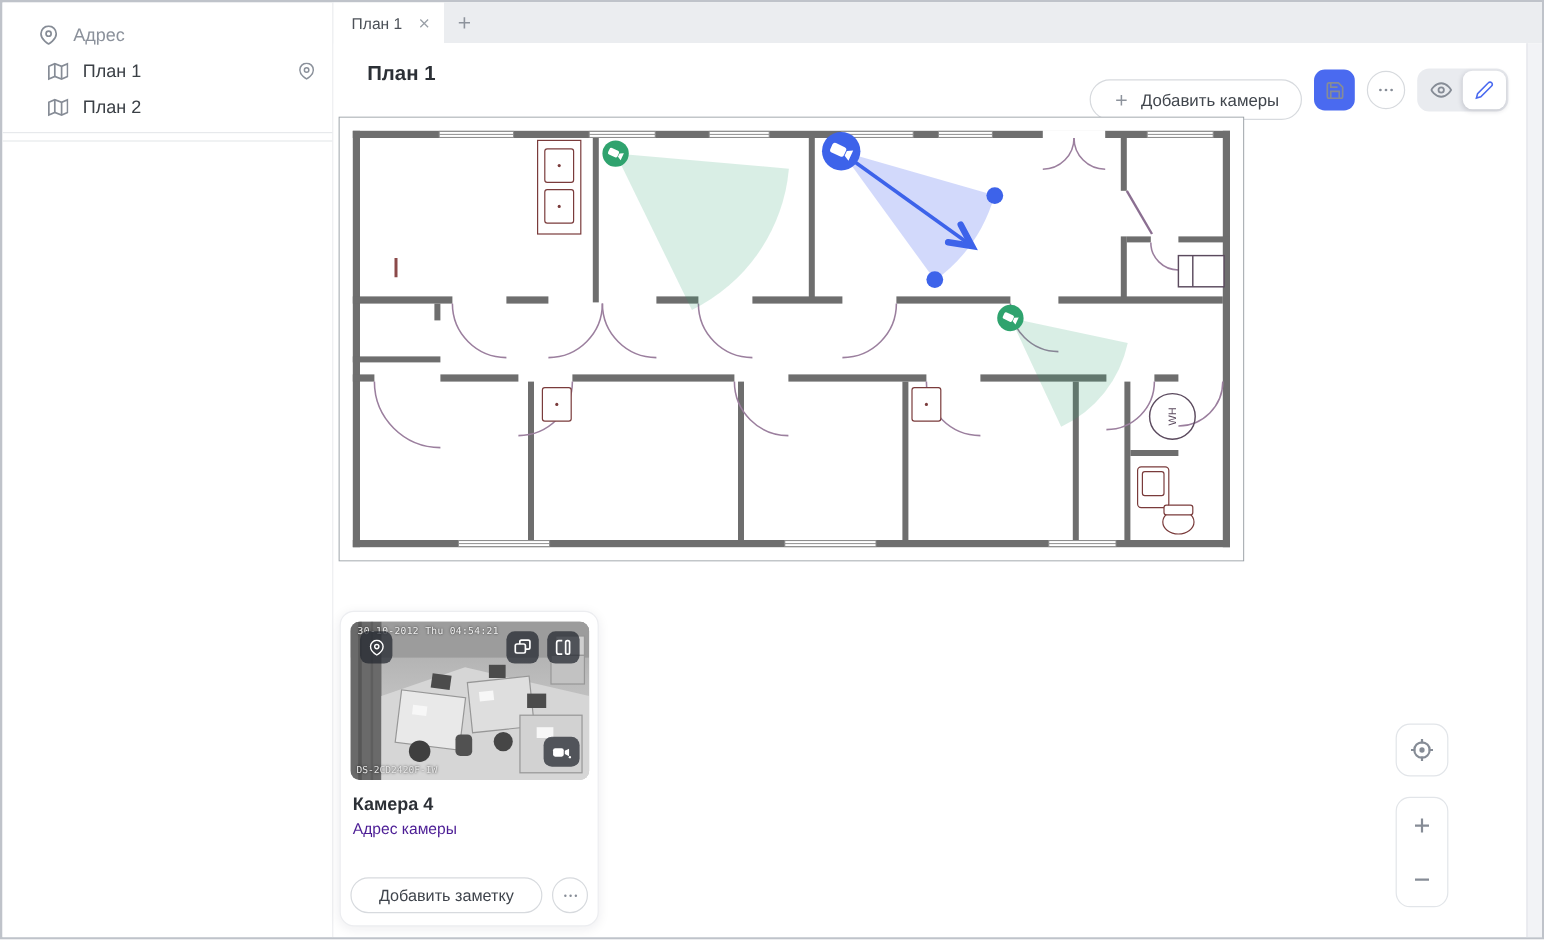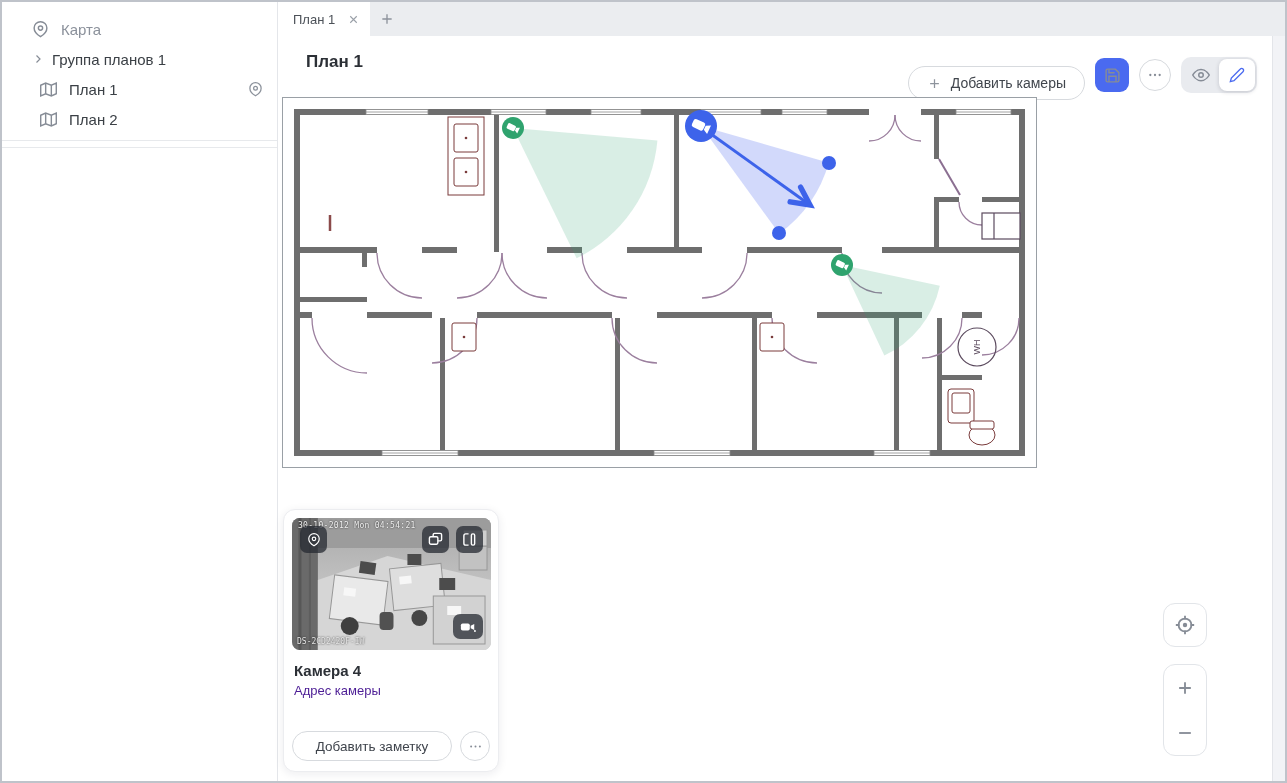--- a/index.html
+++ b/index.html
@@ -73,32 +73,24 @@
 <div class="window">
 
   <aside class="sidebar">
     <div class="side-row">
       <span class="icon">
         <svg width="17" height="17" viewBox="0 0 24 24" fill="none" stroke="currentColor" stroke-width="2">
             <path d="M21 10c0 7-9 12-9 12s-9-5-9-12a9 9 0 0 1 18 0z"></path>
             <circle cx="12" cy="10" r="3"></circle>
           </svg>
       </span>
-      <span class="slabel gray-t">Карта</span>
+      <span class="slabel gray-t">Адрес</span>
     </div>
 
 
-    <div class="side-row group-row">
-      <span class="icon">
-        <svg width="12" height="12" viewBox="0 0 24 24" fill="none" stroke="currentColor" stroke-width="2.4">
-            <polyline points="9,5 16,12 9,19"></polyline>
-          </svg>
-      </span>
-      <span class="slabel dark-t">Группа планов 1</span>
-    </div>
 
     <div class="side-row row-indent">
       <span class="icon">
         <svg width="17" height="17" viewBox="0 0 24 24" fill="none" stroke="currentColor" stroke-width="2">
             <path d="M1 6l7-3 8 3 7-3v15l-7 3-8-3-7 3z"></path>
             <path d="M8 3v15M16 6v15"></path>
           </svg>
       </span>
       <span class="slabel dark-t">План 1</span>
       <span class="spacer"></span>
@@ -362,21 +354,21 @@
               <circle cx="58" cy="108" r="9" fill="#3f3f3f"></circle>
               <circle cx="128" cy="100" r="8" fill="#464646"></circle>
               <rect x="88" y="94" width="14" height="18" rx="4" fill="#515151"></rect>
             </g>
             <g fill="#f7f7f7">
               <rect x="52" y="70" width="12" height="8" transform="rotate(7 58 74)"></rect>
               <rect x="108" y="58" width="12" height="8" transform="rotate(-6 114 62)"></rect>
               <rect x="156" y="88" width="14" height="9"></rect>
             </g>
           </svg>
-          <div class="ts">30-10-2012 Mon 04:54:21</div>
+          <div class="ts">30-10-2012 Thu 04:54:21</div>
           <div class="model">DS-2CD2420F-IW</div>
           <div class="badge pin-badge">
             <span class="icon">
               <svg width="14" height="14" viewBox="0 0 24 24" fill="none" stroke="#fff" stroke-width="2">
                   <path d="M21 10c0 7-9 12-9 12s-9-5-9-12a9 9 0 0 1 18 0z"></path>
                   <circle cx="12" cy="10" r="3"></circle>
                 </svg>
             </span>
           </div>
           <div class="badge-group">

